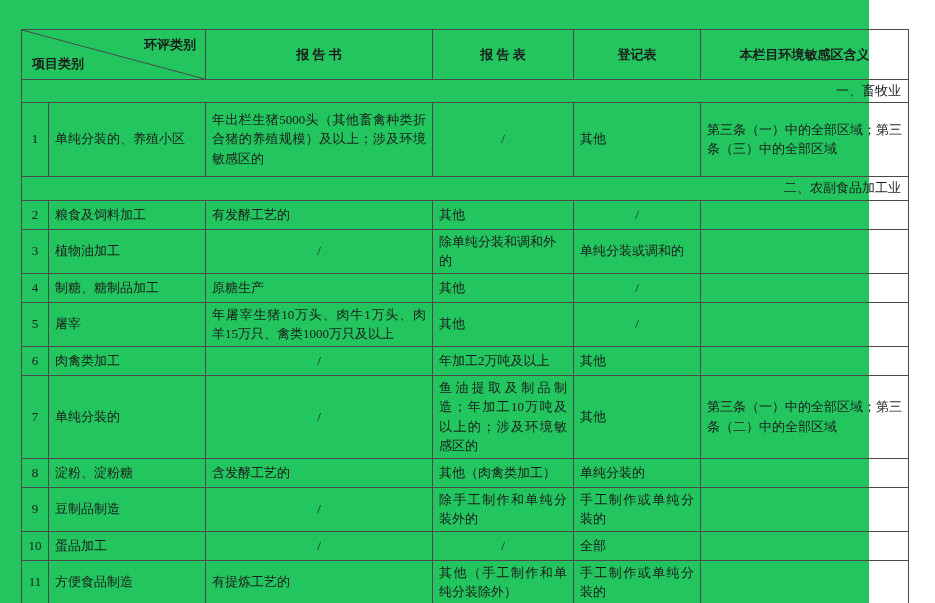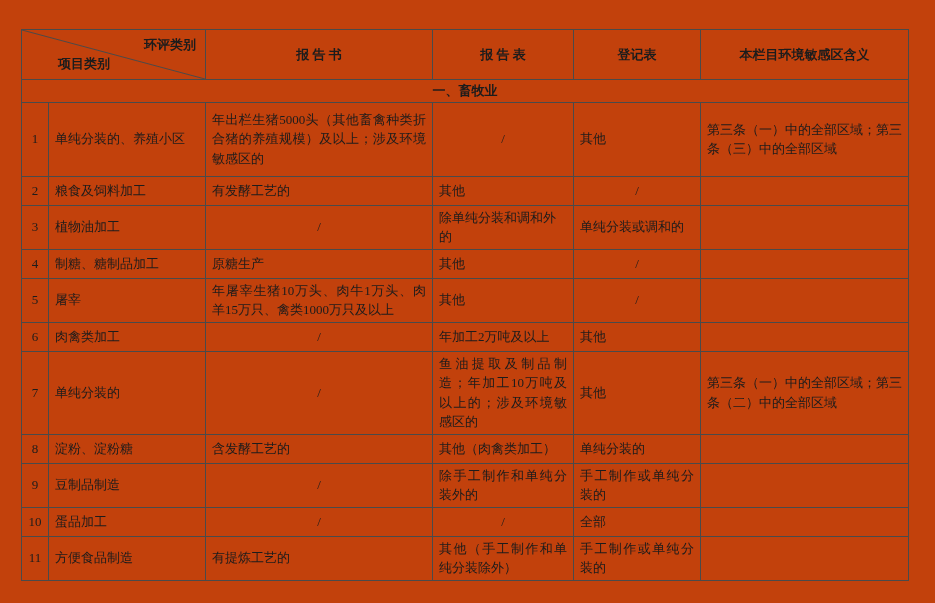--- a/index.html
+++ b/index.html
@@ -1,41 +1,41 @@
 <!DOCTYPE html>
 <html><head>
 <meta charset="utf-8">
 <style>
   html,body{margin:0;padding:0;}
   body{
     width:935px;height:603px;background:#ffffff;overflow:hidden;
     font-family:"Liberation Serif","DejaVu Serif",serif;
     color:#1c1c1c;
   }
-  .sheet{position:relative;width:935px;height:603px;background:#c2410c;}
+  .sheet{position:relative;width:869px;height:603px;background:#22c55e;}
   table.doc{
     position:absolute;left:21px;top:29px;
     width:887px;border-collapse:collapse;table-layout:fixed;
     font-size:13px;line-height:1.5;
   }
   table.doc td{
     border:1px solid #4a4a4a;
     padding:2px 6px;
     vertical-align:middle;
     word-break:break-all;
     overflow:hidden;
   }
   
   tr.head td{font-weight:bold;text-align:center;padding:2px 4px;}
   td.diag{position:relative;padding:0;}
   td.diag svg{position:absolute;left:0;top:0;width:100%;height:100%;display:block;}
   .diag-top{position:absolute;top:5px;right:9px;font-weight:bold;}
-  .diag-bottom{position:absolute;bottom:6px;left:10px;font-weight:bold;margin-left:26px;}
+  .diag-bottom{position:absolute;bottom:6px;left:10px;font-weight:bold;}
   
-  tr.sec td{font-weight:bold;text-align:center;padding:1px 7px;}
+  tr.sec td{font-weight:normal;text-align:right;padding:1px 7px;}
   
   td.c{text-align:center;}
   td.txt{text-align:justify;text-justify:inter-ideograph;}
   
   td.sens{border-left:2px solid #000;border-right:2px solid #000;margin-left:11px;}
   td.sens-top{border-top:2px solid #000;}
   td.sens-bottom{border-bottom:2px solid #000;}
 </style>
 </head>
 <body>
@@ -72,20 +72,23 @@
 
     <tr style="height:74px">
       <td class="c">1</td>
       <td>单纯分装的、养殖小区</td>
       <td class="txt">年出栏生猪5000头（其他畜禽种类折合猪的养殖规模）及以上；涉及环境敏感区的</td>
       <td class="c">/</td>
       <td>其他</td>
       <td class="sens txt">第三条（一）中的全部区域；第三条（三）中的全部区域</td>
     </tr>
 
+    <tr class="sec" style="height:24px">
+      <td colspan="6">二、农副食品加工业</td>
+    </tr>
 
     <tr style="height:29px">
       <td class="c">2</td>
       <td>粮食及饲料加工</td>
       <td>有发酵工艺的</td>
       <td>其他</td>
       <td class="c">/</td>
       <td class="sens"></td>
     </tr>
 

